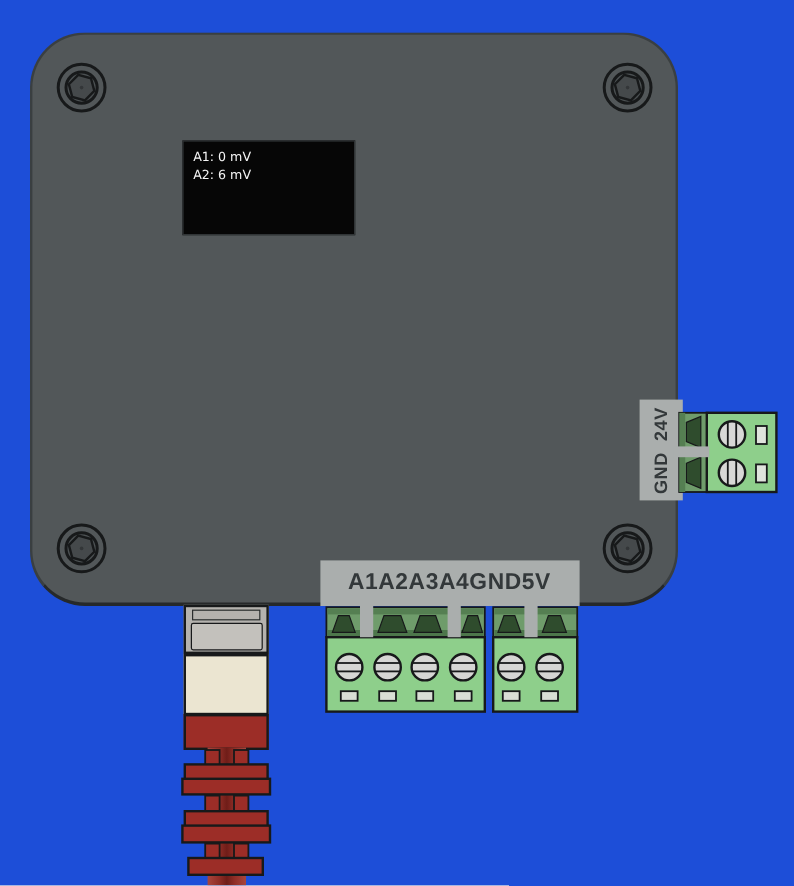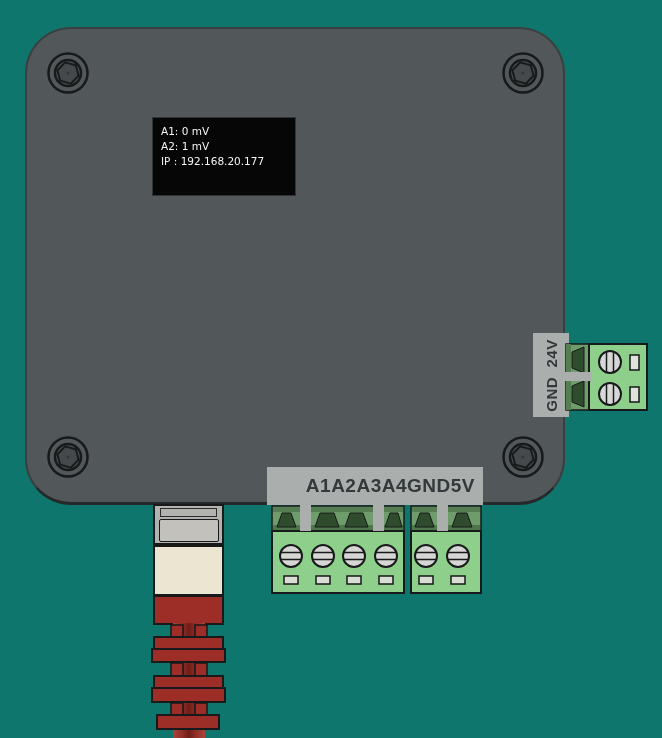--- a/index.html
+++ b/index.html
@@ -1,38 +1,38 @@
 <!DOCTYPE html>
 <html><head>
 <meta charset="utf-8">
 <title>Device Illustration</title>
 <style>
   html,body { margin:0; padding:0; background:#ffffff; }
-  .stage { position:relative; width:662px; height:738px; background:#0f766e;
+  .stage { position:relative; width:662px; height:738px; background:#1d4ed8;
            font-family:"Liberation Sans",sans-serif; overflow:hidden; }
   .abs { position:absolute; box-sizing:border-box; }
 
   
   .case { left:25px; top:27px; width:540px; height:478px;
           background:#525759; border:2px solid #3a3f41;
           border-bottom:3px solid #26292a; border-radius:46px; }
 
   .screw { width:48px; height:48px; overflow:visible; }
 
   
   .oled { left:152px; top:117px; width:144px; height:79px;
           background:#060606; border:1px solid #303436;
           padding:6px 0 0 8px; color:#f5f5f5;
           font-family:"DejaVu Sans",sans-serif; font-size:10.5px; line-height:15px; }
   .oled div { white-space:pre; }
 
   
   .strip { background:#aaaead; color:#33383a; font-weight:bold; }
   .strip-bottom { left:267px; top:467px; width:216px; height:38px;
-                  display:flex; align-items:center; justify-content:flex-end;
+                  display:flex; align-items:center; justify-content:center;
                   padding:0 8px 0 7px; font-size:19px; letter-spacing:0.5px; }
   .strip-side { left:533px; top:333px; width:36px; height:84px;
                 display:flex; align-items:center; justify-content:center; }
   .strip-side span { transform:rotate(-90deg); white-space:pre;
                      font-size:15px; letter-spacing:0.5px; }
 
   .tab { background:#aaaead; }
 
   
   .eth-metal { left:153px; top:504px; width:71px; height:41px;
@@ -75,22 +75,21 @@
   </svg>
   <svg class="abs screw" style="left:499px;top:433px" viewBox="0 0 48 48">
     <circle cx="24" cy="24" r="19.5" fill="none" stroke="#17191a" stroke-width="2.5"></circle>
     <circle cx="24" cy="24" r="13" fill="#4c5153" stroke="#17191a" stroke-width="2.5"></circle>
     <polygon points="34.6,26.8 26.8,34.6 16.2,31.8 13.4,21.2 21.2,13.4 31.8,16.2" fill="#45494b" stroke="#17191a" stroke-width="2"></polygon>
     <circle cx="24" cy="24" r="1.5" fill="#333638"></circle>
   </svg>
 
   <div class="abs oled">
     <div>A1: 0 mV</div>
-    <div>A2: 1 mV</div>
-    <div>IP : 192.168.20.177</div>
+    <div>A2: 6 mV</div>
   </div>
 
   <div class="abs strip strip-side">
     <span>GND  24V</span>
   </div>
   <svg class="abs layer" style="left:560px;top:336px" width="96" height="80" viewBox="0 0 96 80">
 
     <rect x="6" y="8" width="24" height="32" fill="#6f9c6b" stroke="#17191a" stroke-width="1.5"></rect>
     <rect x="6" y="42" width="24" height="32" fill="#6f9c6b" stroke="#17191a" stroke-width="1.5"></rect>
     <rect x="6" y="8" width="5" height="66" fill="#557f52"></rect>

